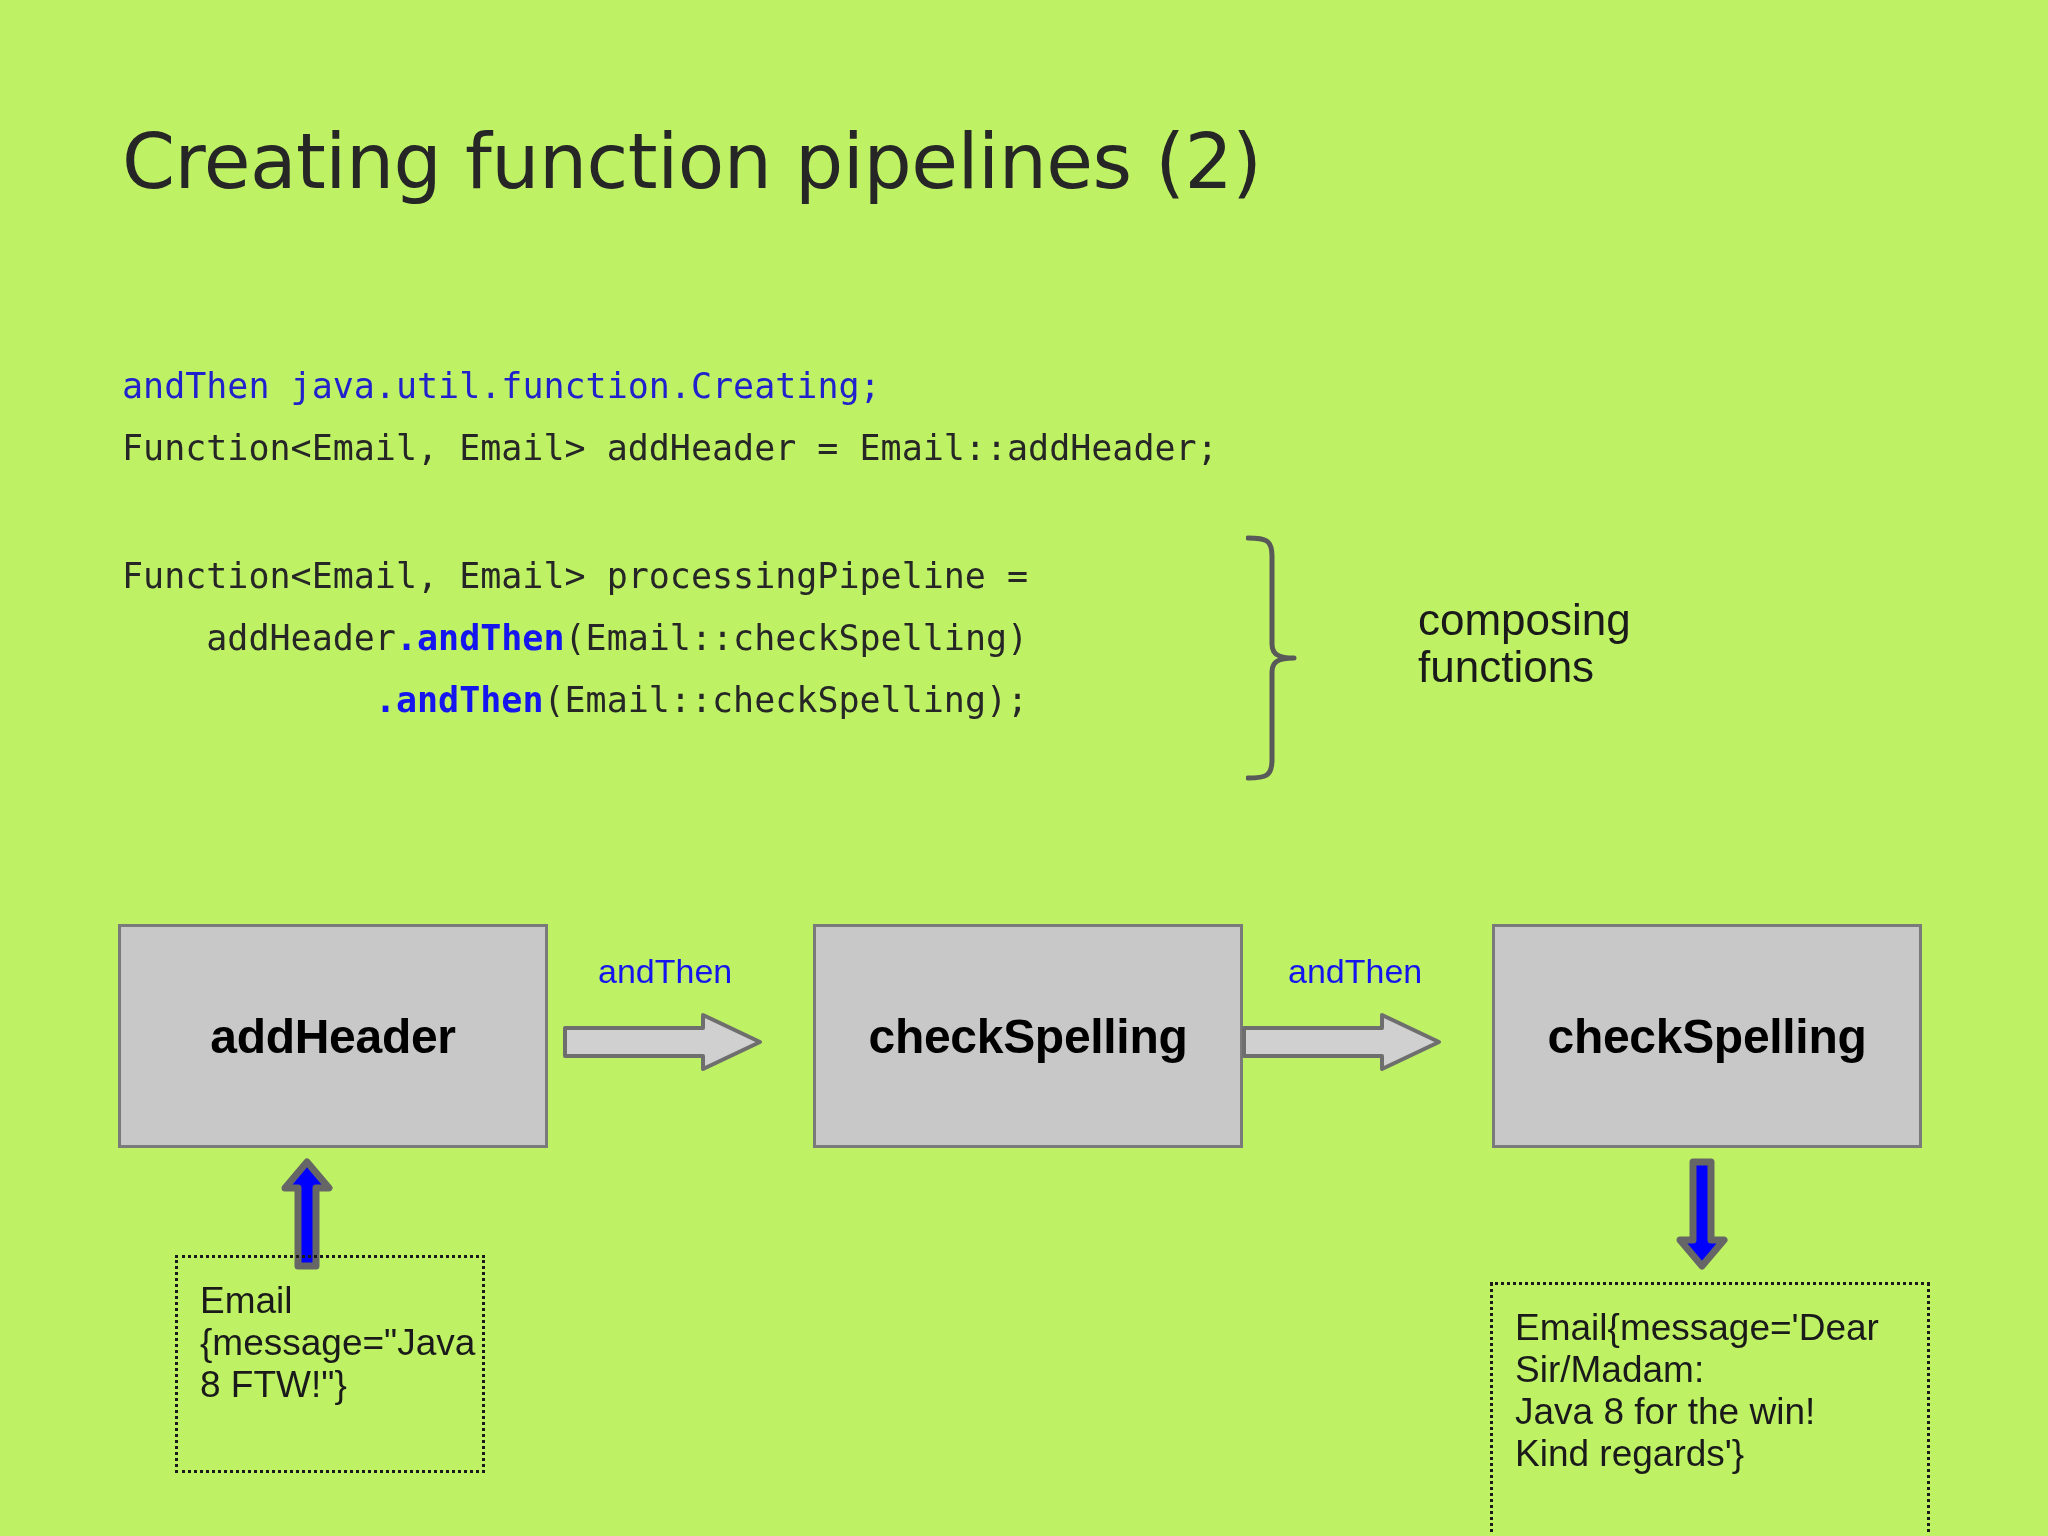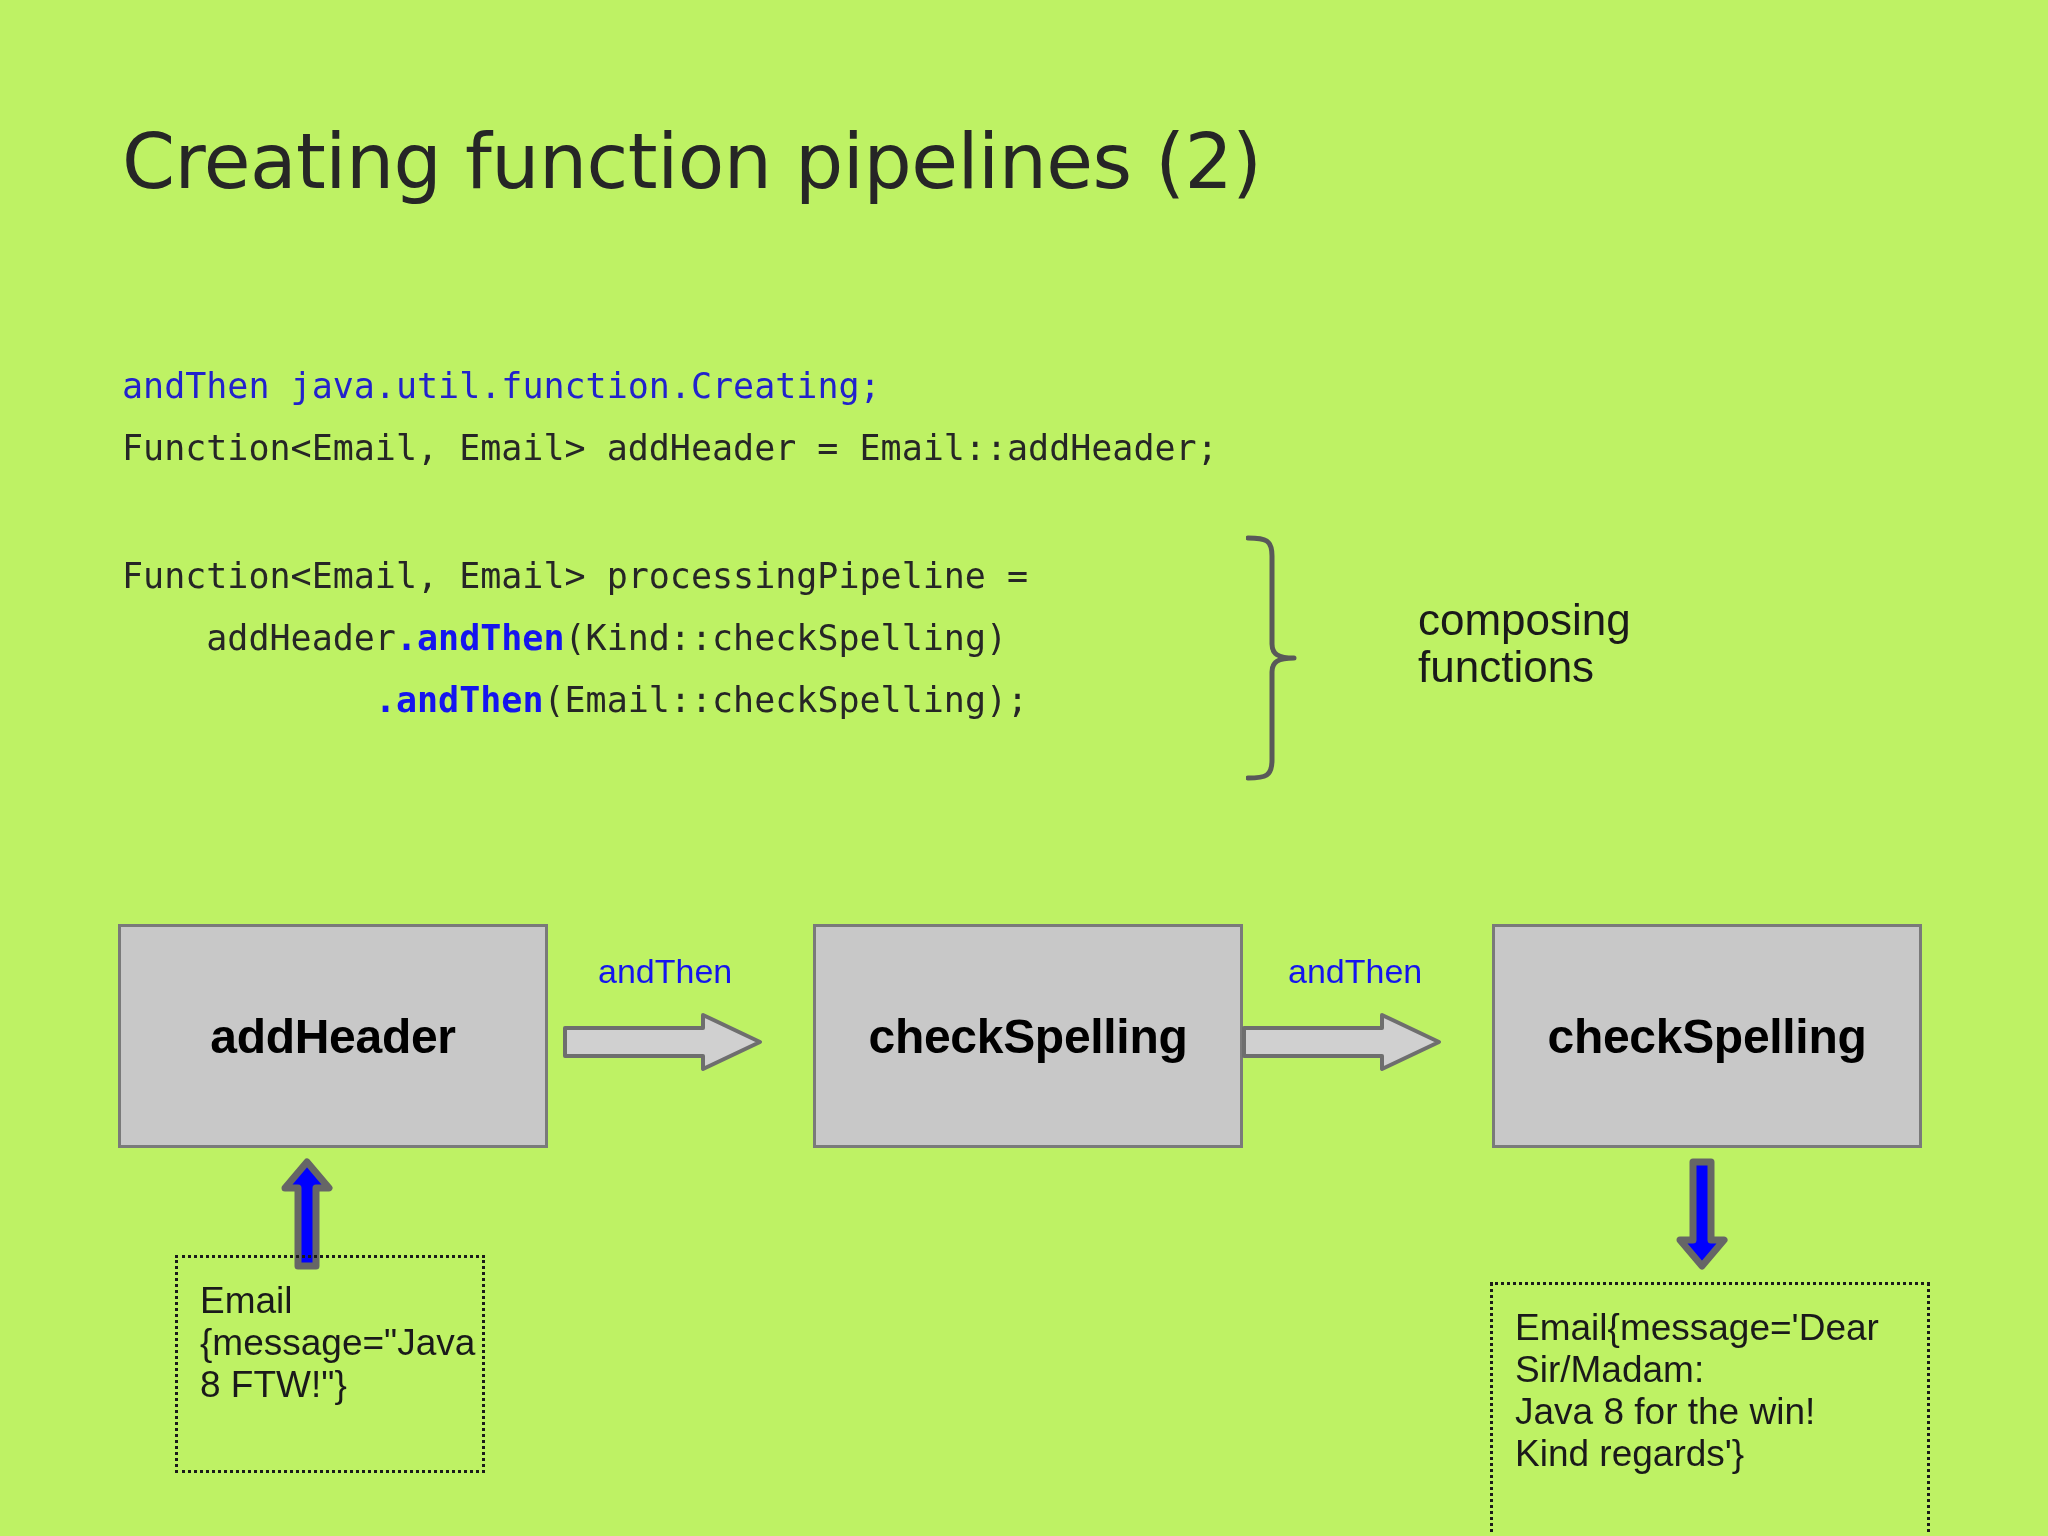--- a/index.html
+++ b/index.html
@@ -142,21 +142,21 @@
 <body>
 
 <div id="slide">
 
   <div id="slide-title">Creating function pipelines (2)</div>
 
   <div class="code-block" id="code-a"><span class="tok-import">andThen</span><span class="tok-import"> java.util.function.Creating;</span>
 <span>Function&lt;Email, Email&gt; addHeader = Email::addHeader;</span></div>
 
   <div class="code-block" id="code-b"><span>Function&lt;Email, Email&gt; processingPipeline =</span>
-<span>    addHeader</span><span class="tok-andthen">.andThen</span><span>(Kind::checkSpelling)</span>
+<span>    addHeader</span><span class="tok-andthen">.andThen</span><span>(Email::checkSpelling)</span>
 <span>            </span><span class="tok-andthen">.andThen</span><span>(Email::checkSpelling);</span></div>
 
   <div id="brace-wrap">
     <svg width="56" height="248" viewBox="0 0 56 248" fill="none">
       <path d="M2 4 C20 4 26 6 26 22 L26 110 C26 120 32 124 48 124 C32 124 26 128 26 138 L26 226 C26 242 20 244 2 244" stroke="#595959" stroke-width="5" stroke-linecap="round" stroke-linejoin="round" fill="none"></path>
     </svg>
   </div>
 
   <div id="composing-label">composing
 functions</div>

